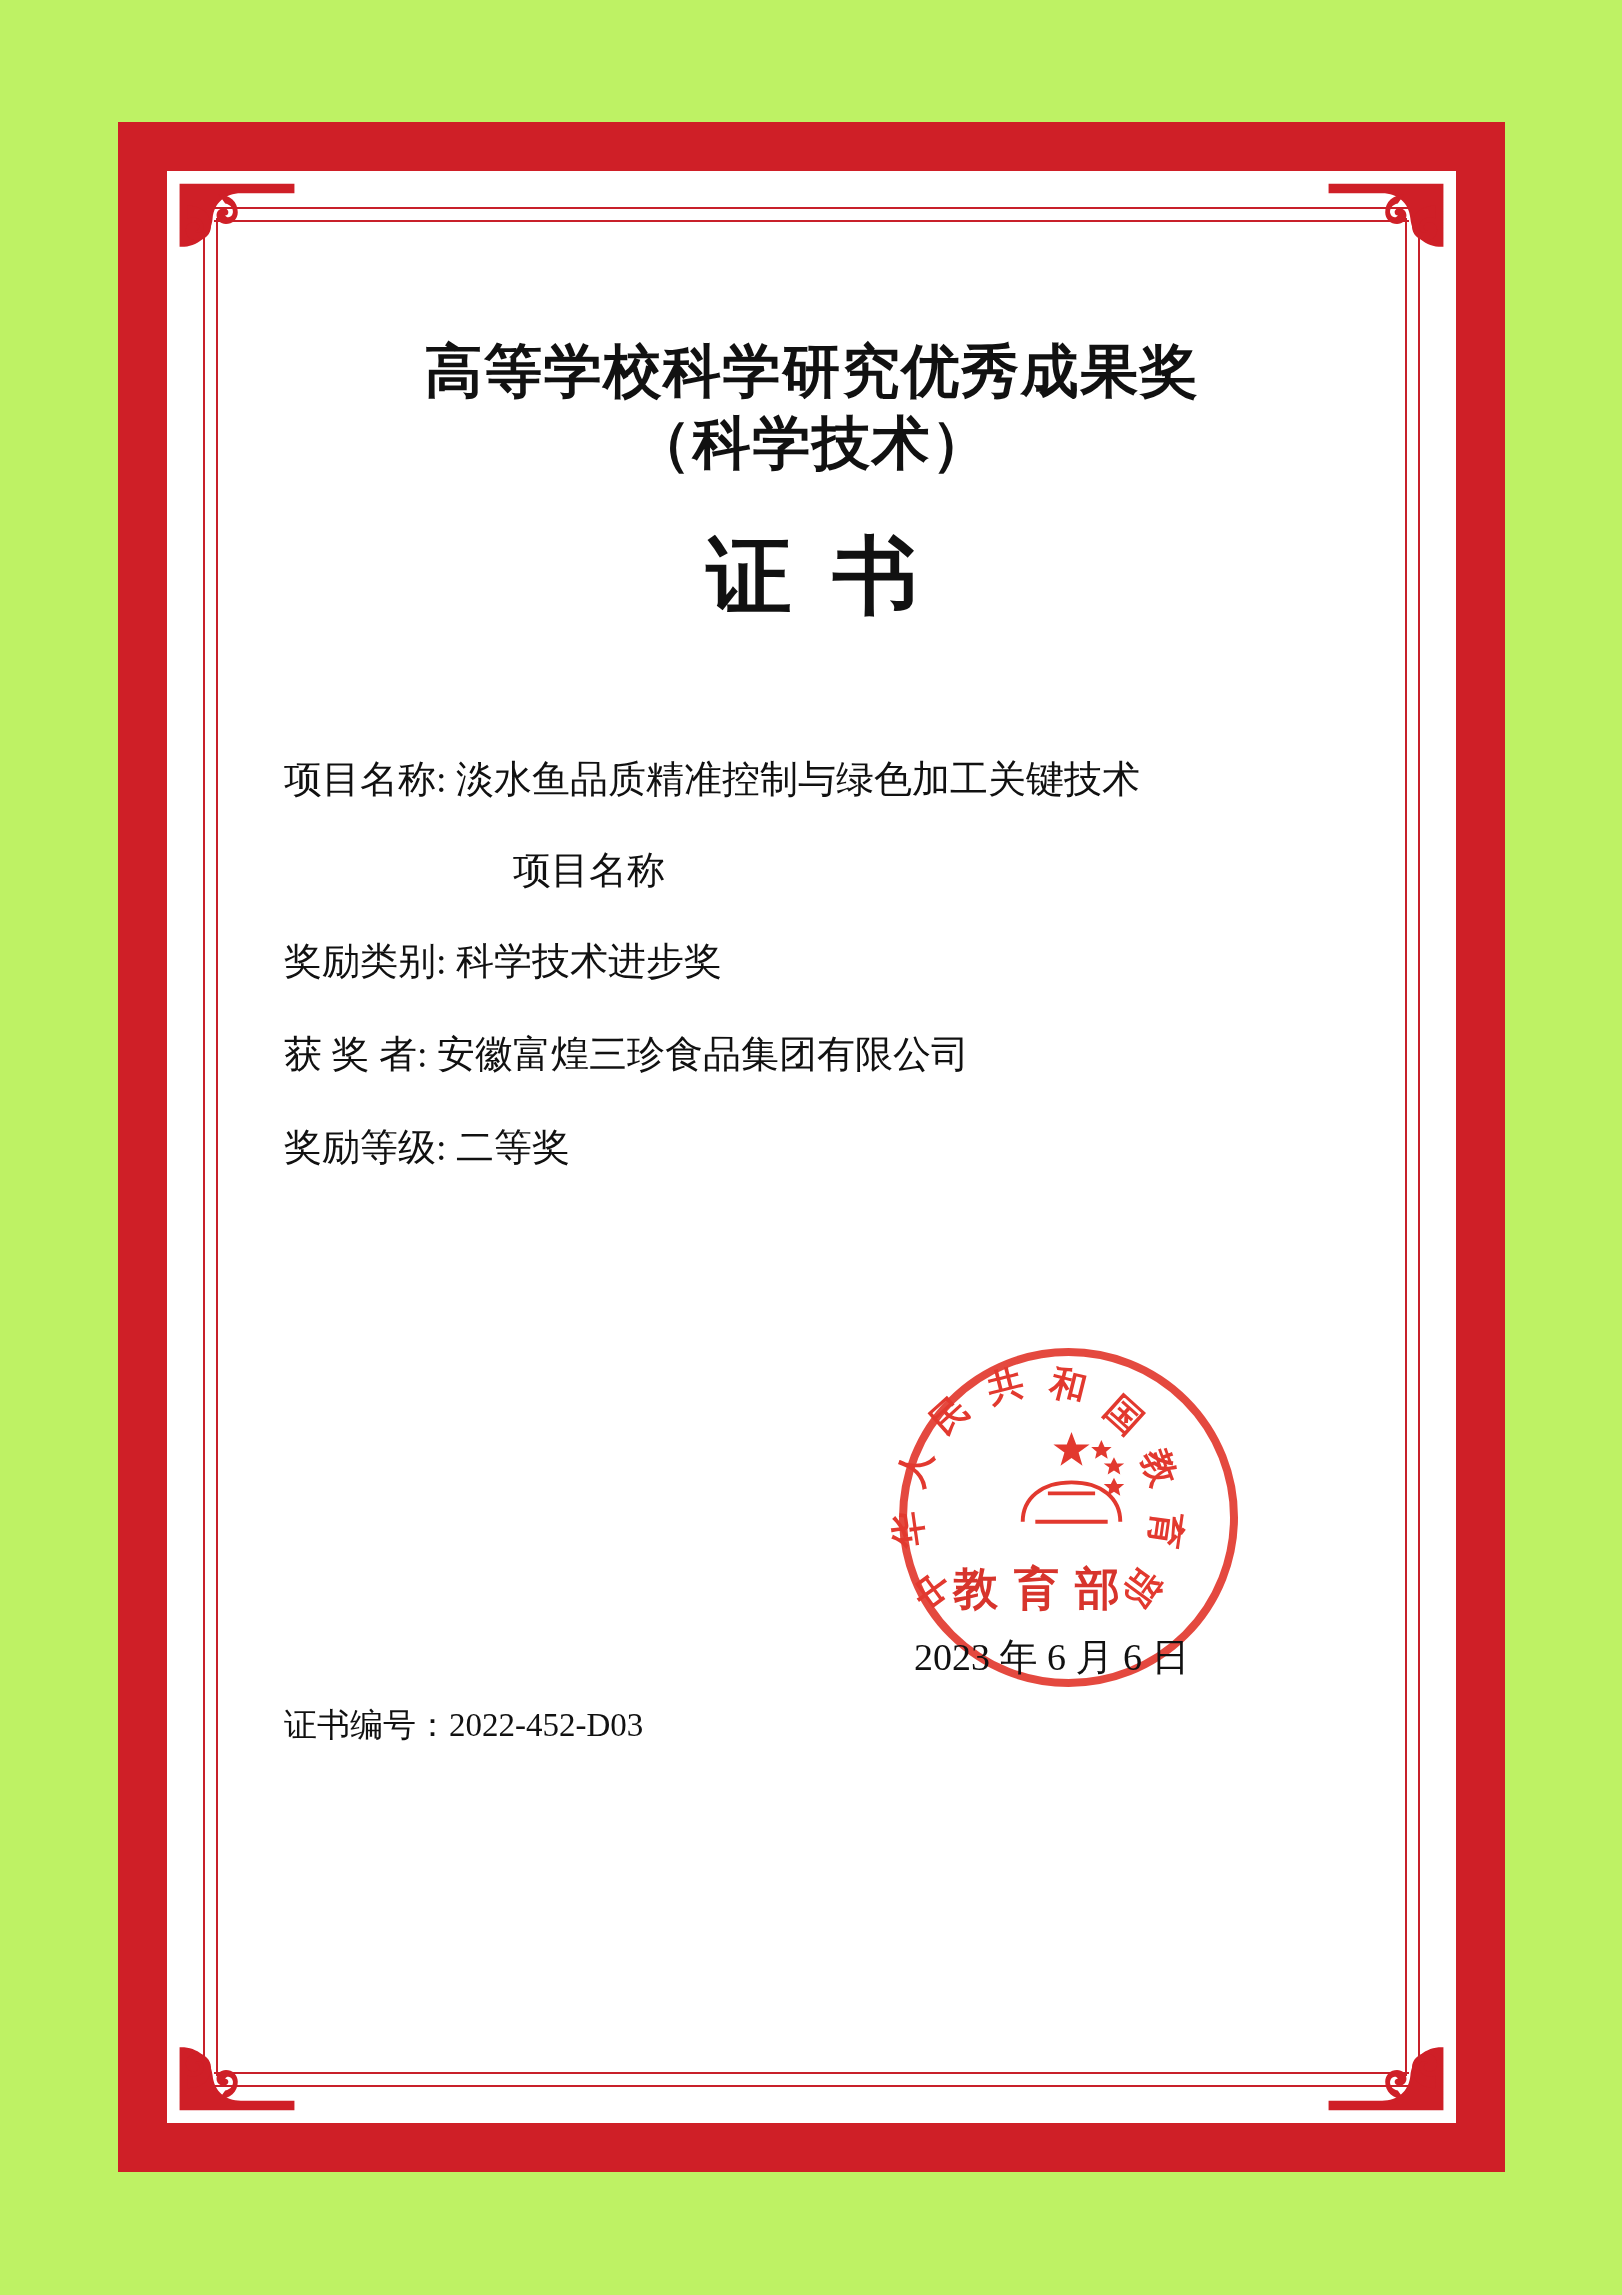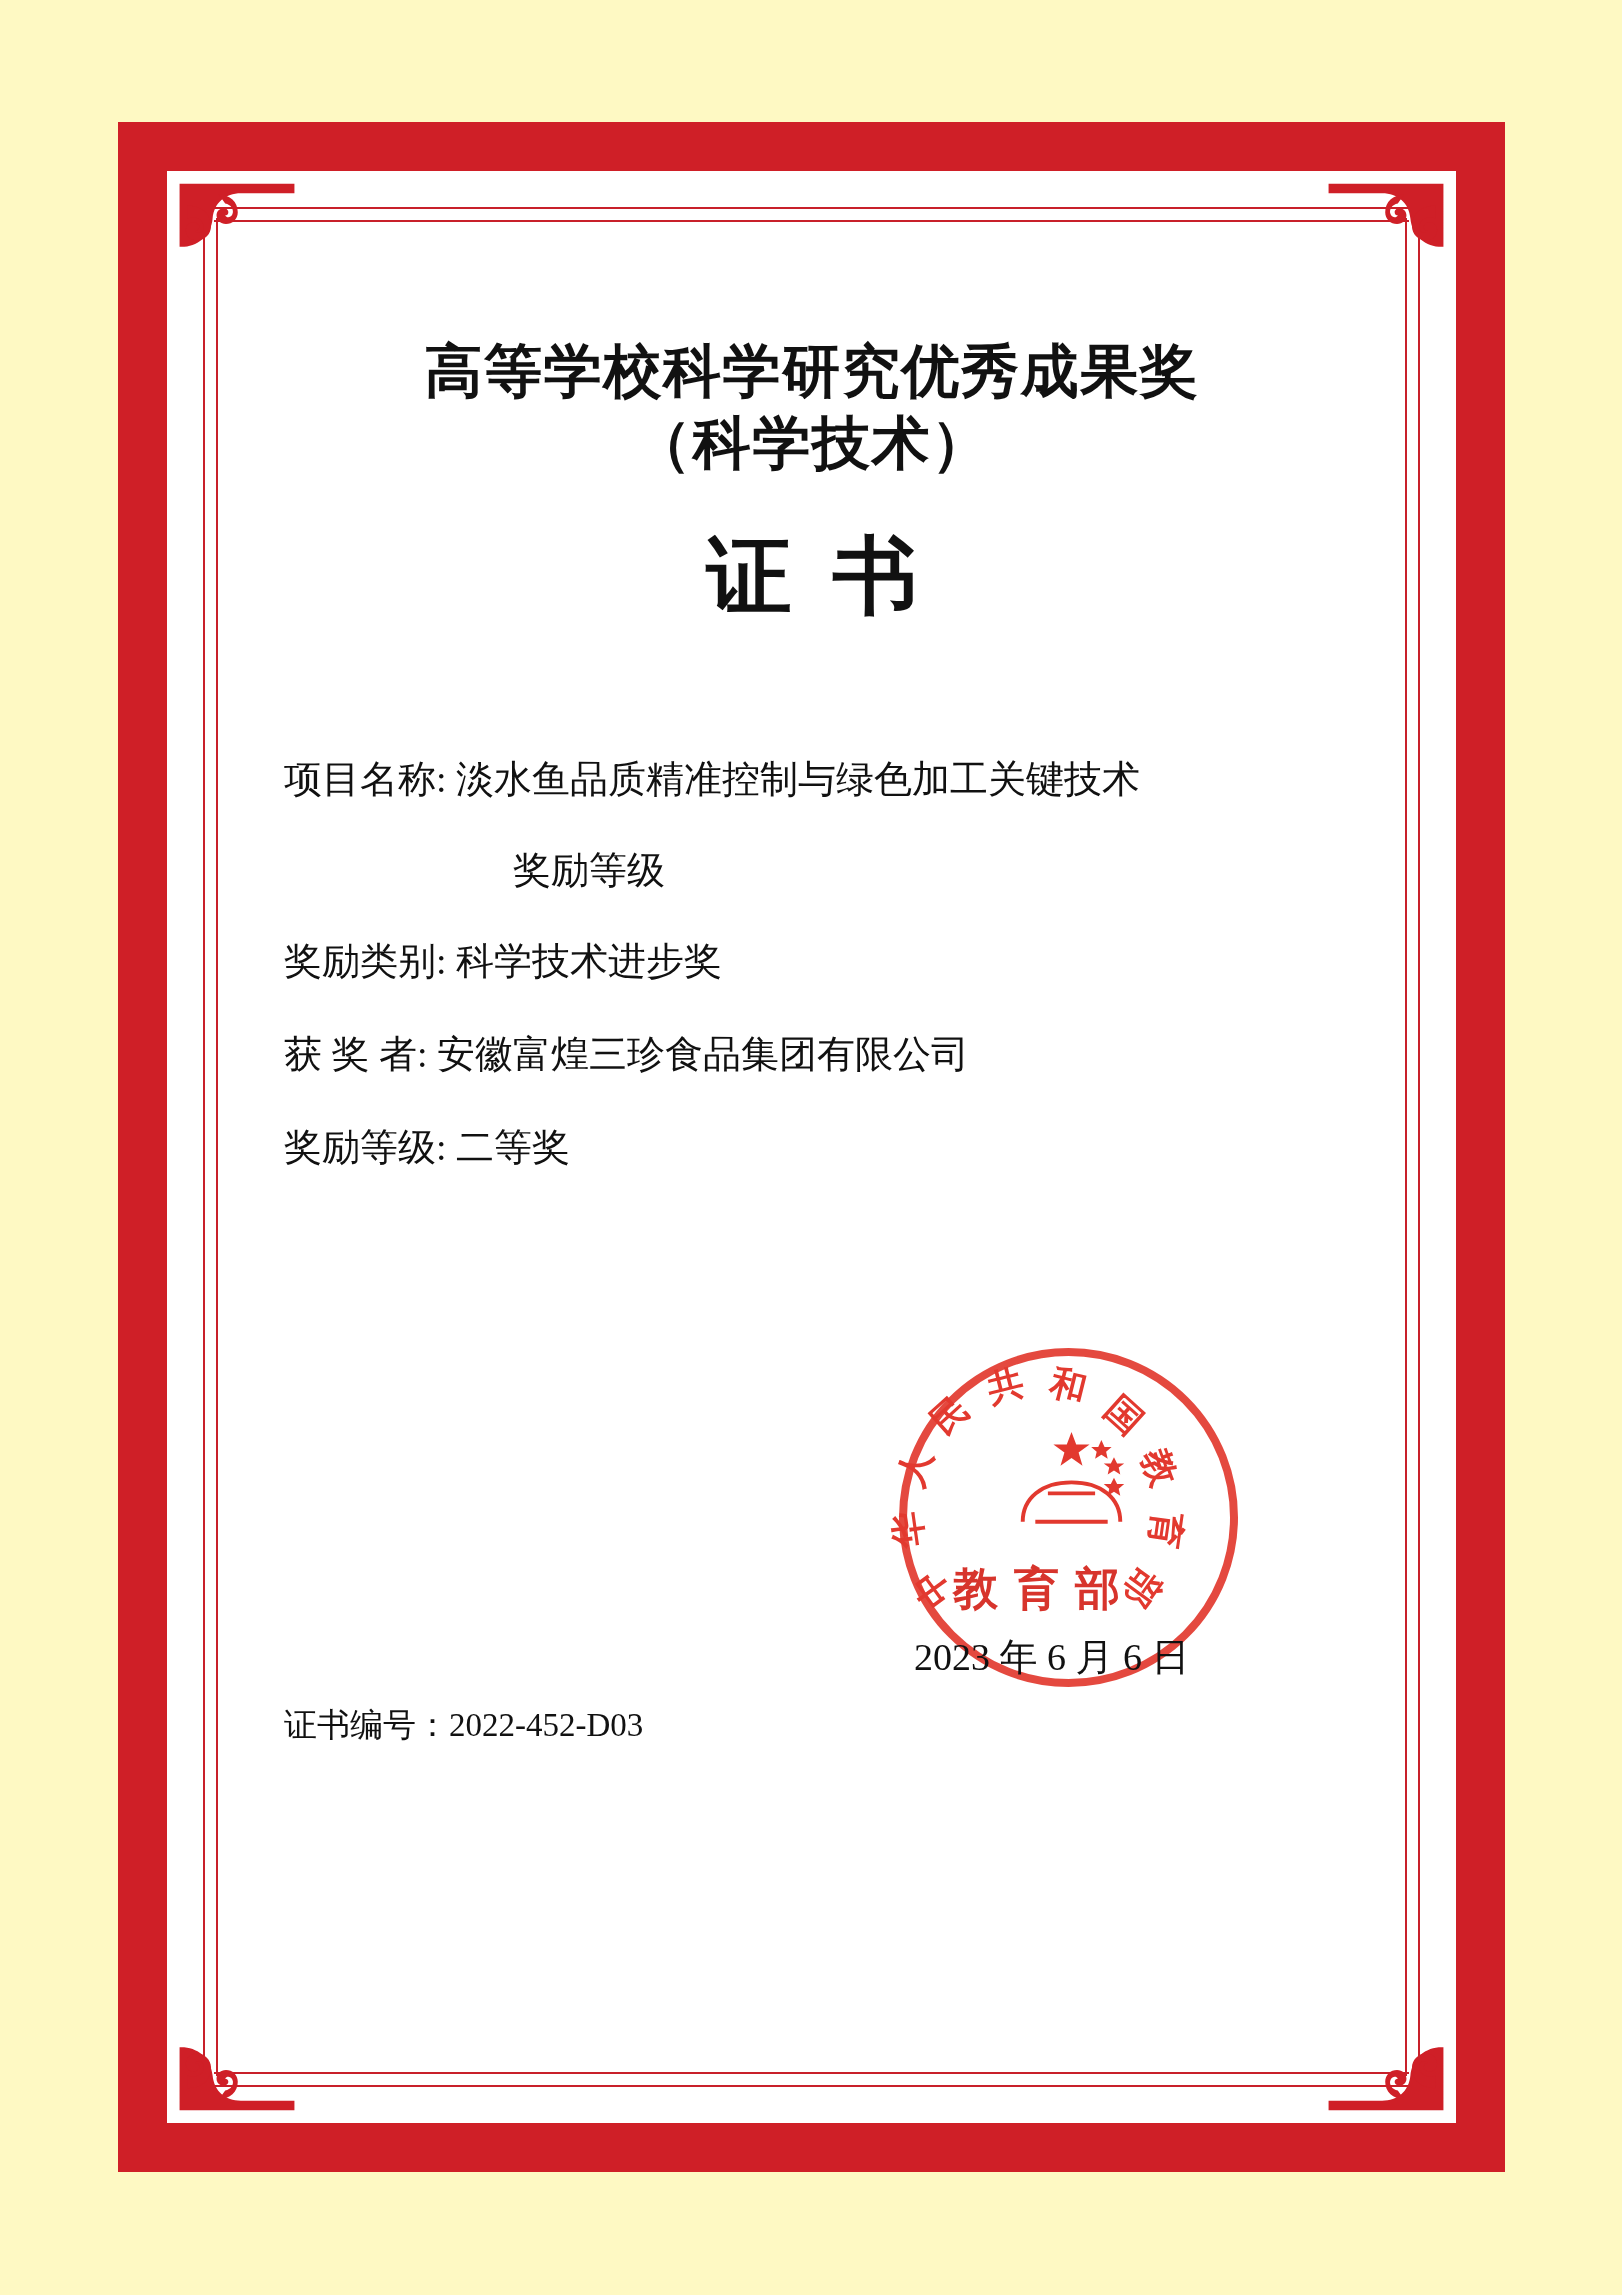--- a/index.html
+++ b/index.html
@@ -12,21 +12,21 @@
     height: 2295px;
     font-family: "Liberation Serif", "DejaVu Serif", serif;
     overflow: hidden;
   }
 
   
   .certificate-page {
     position: relative;
     width: 1622px;
     height: 2295px;
-    background: #fef9c3;
+    background: #bef264;
   }
 
   
   .border-frame {
     position: absolute;
     left: 118px;
     top: 122px;
     width: 1387px;
     height: 2050px;
   }
@@ -282,21 +282,21 @@
     <div class="title-line2">（科学技术）</div>
     <div class="big-word">证书</div>
 
     <div class="fields">
 
       <div>
         <div class="field-row">
           <span class="field-label">项目名称:</span>
           <span class="field-value">淡水鱼品质精准控制与绿色加工关键技术</span>
         </div>
-        <div class="field-value-cont">奖励等级</div>
+        <div class="field-value-cont">项目名称</div>
       </div>
 
       <div class="field-row" style="margin-top:38px;">
         <span class="field-label">奖励类别:</span>
         <span class="field-value">科学技术进步奖</span>
       </div>
 
       <div class="field-row">
         <span class="field-label">获 奖 者:</span>
         <span class="field-value">安徽富煌三珍食品集团有限公司</span>

